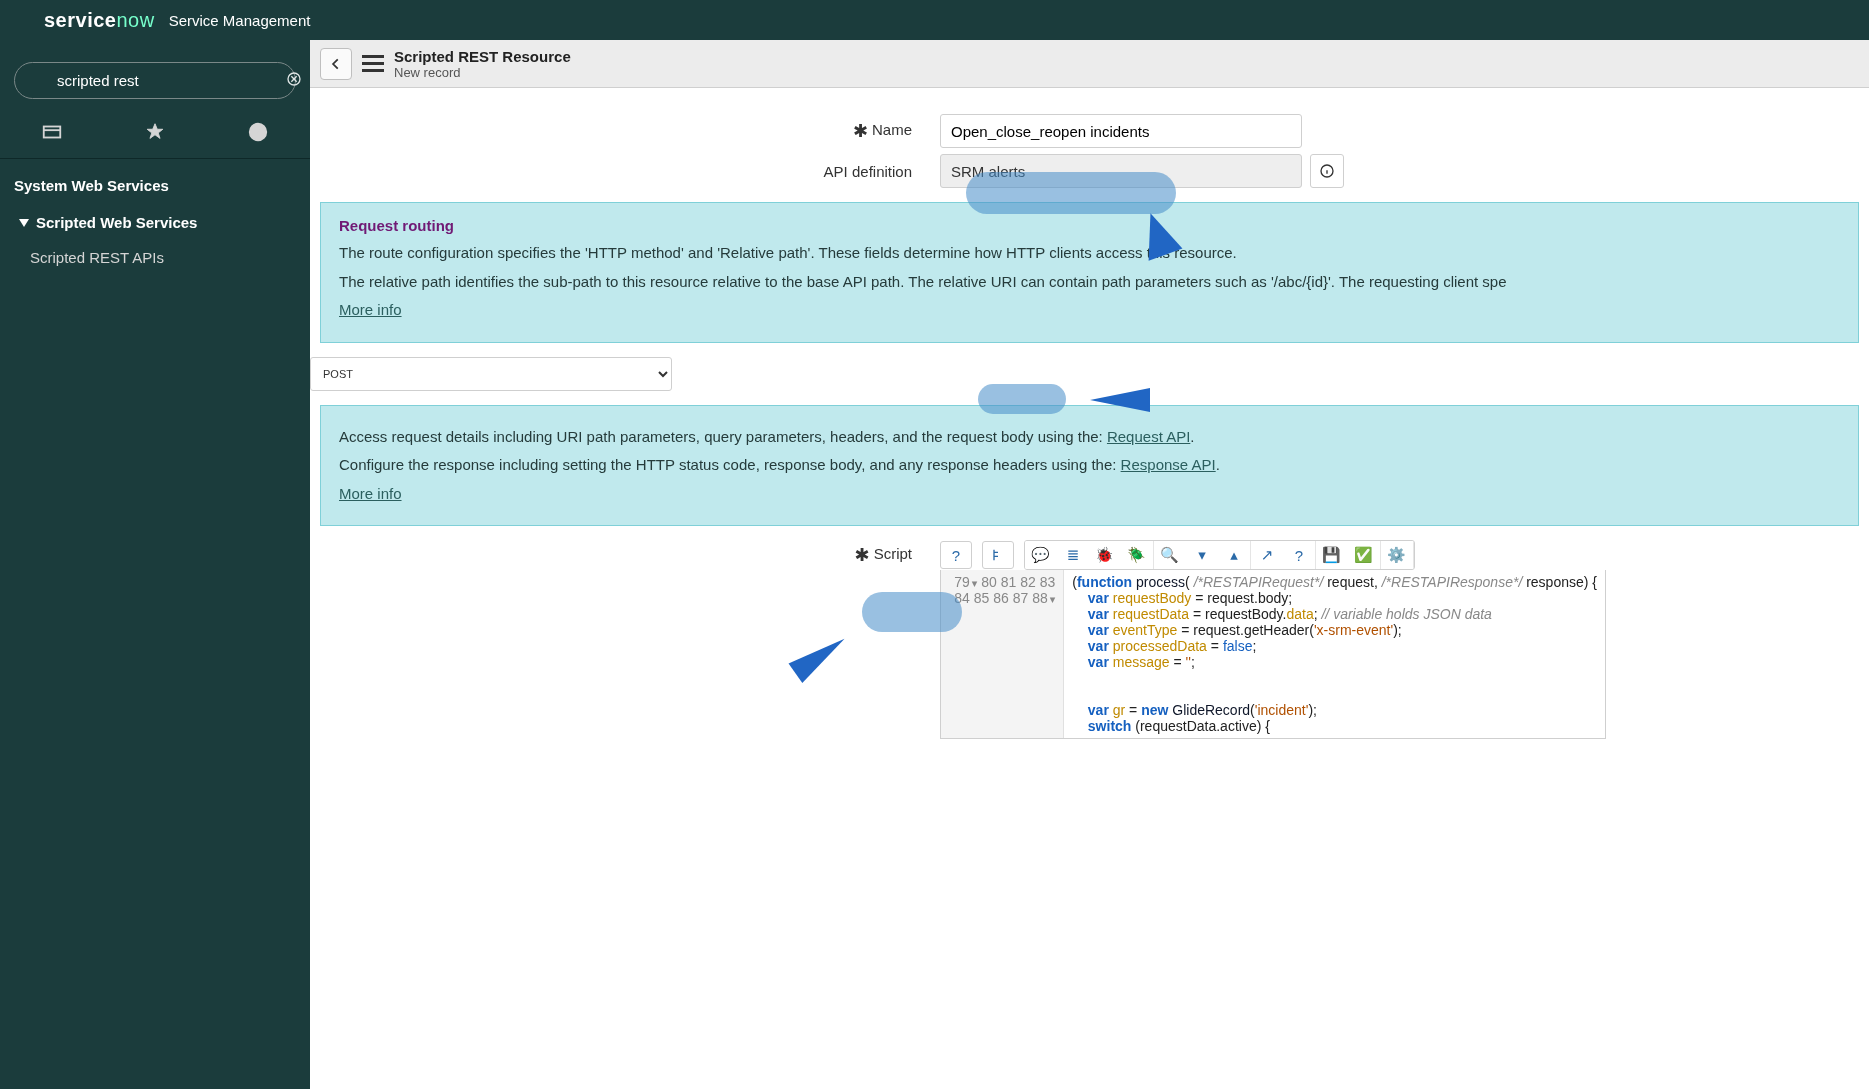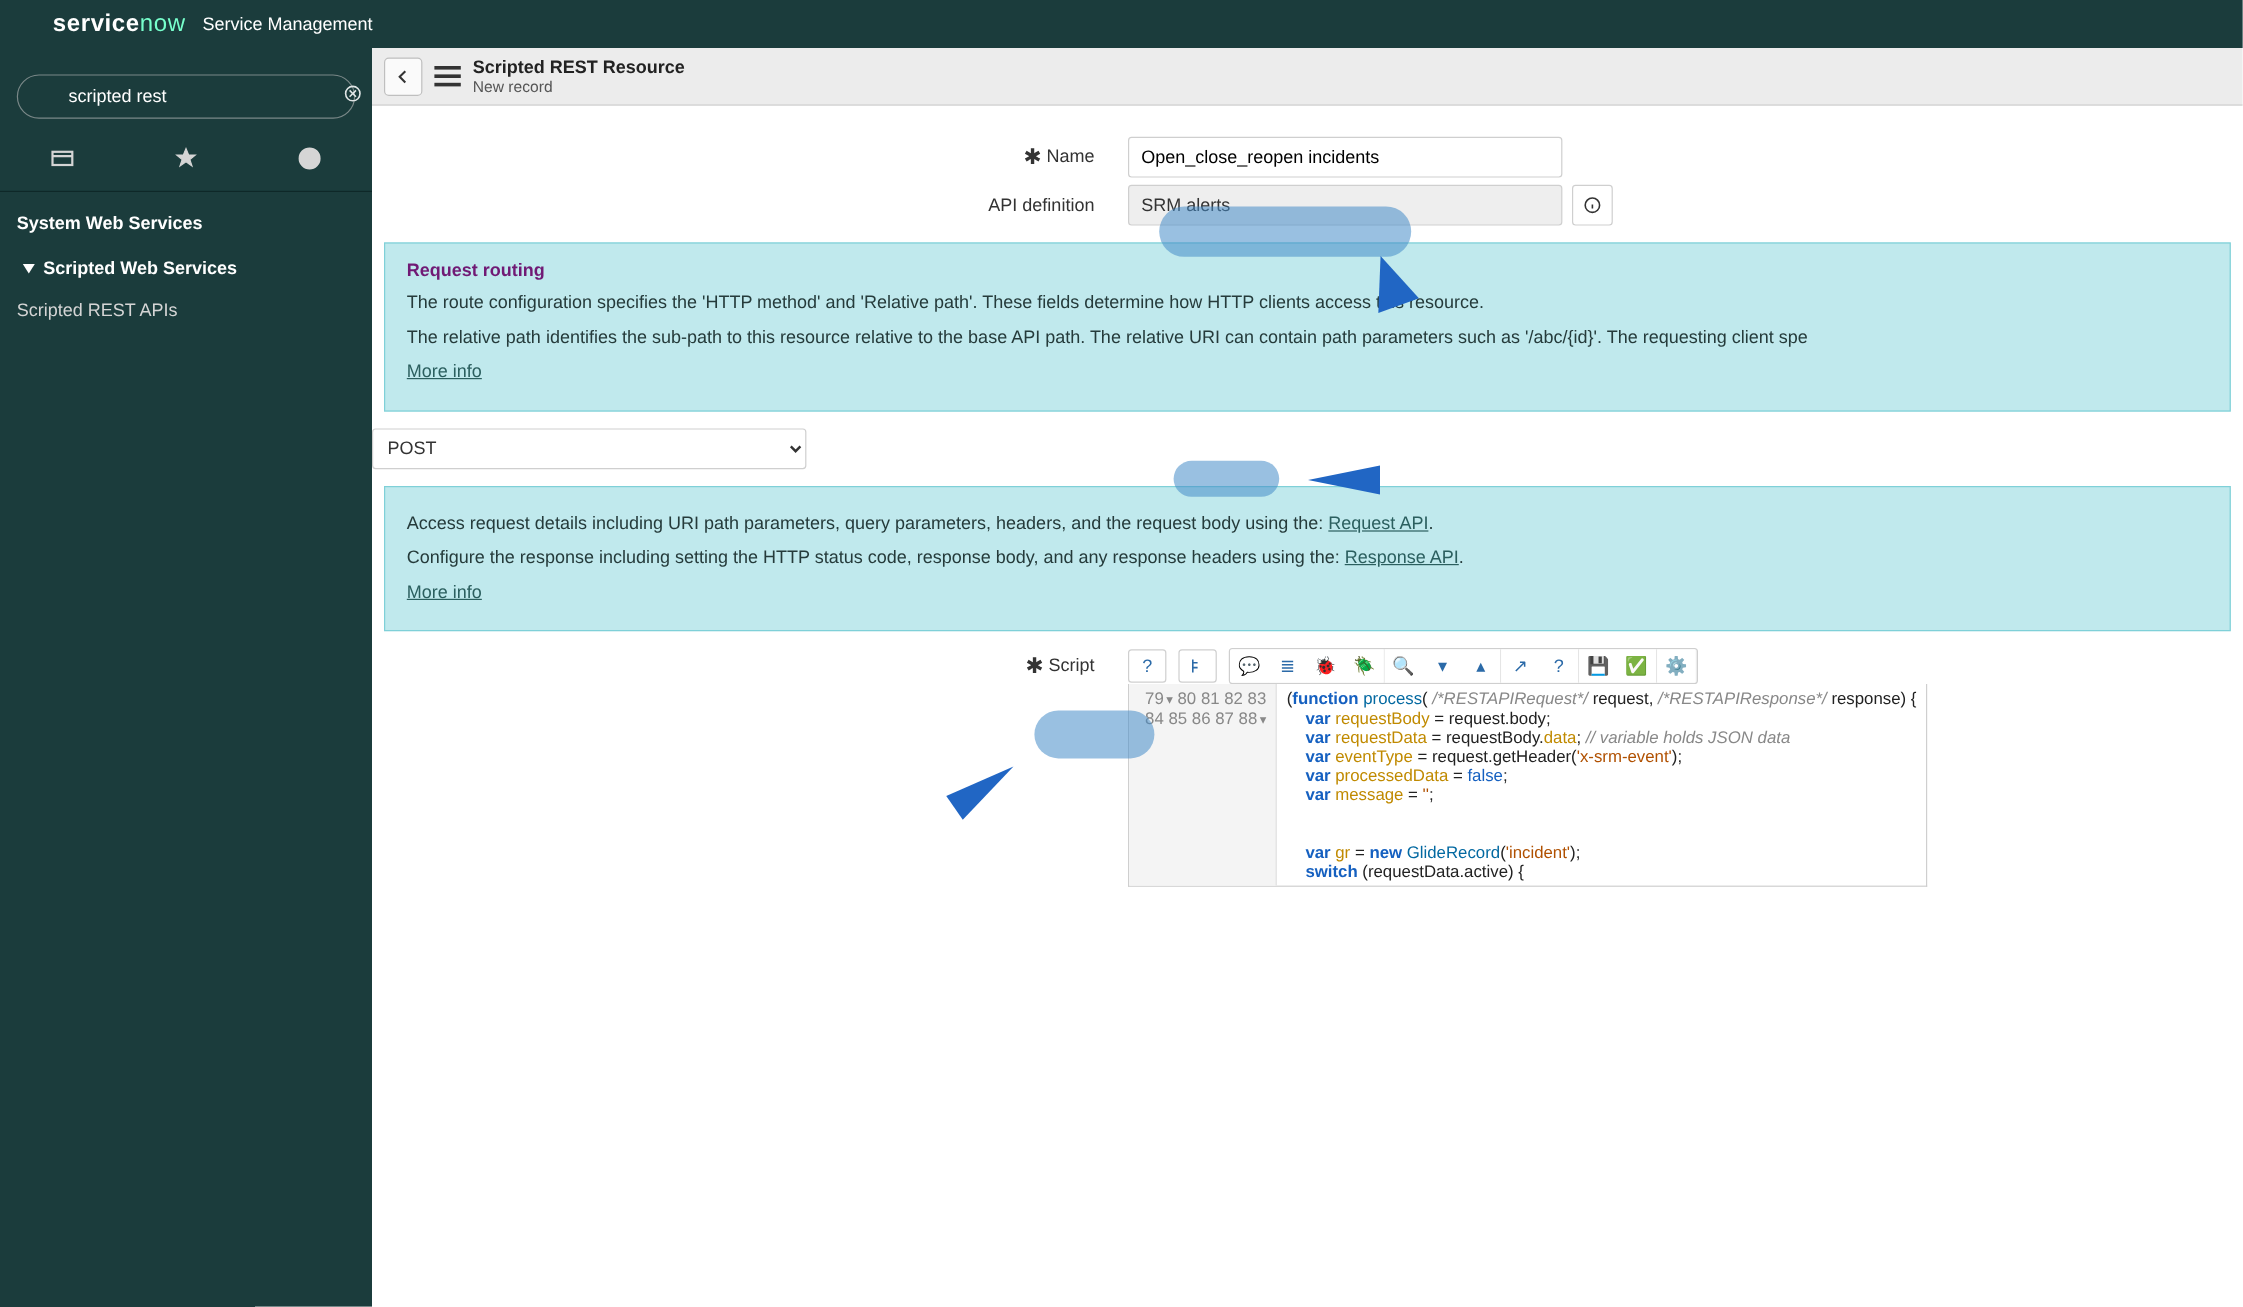--- a/index.html
+++ b/index.html
@@ -76,21 +76,21 @@
   .nav-sub::before {
     content: '';
     display: inline-block;
     width: 0; height: 0;
     border-left: 8px solid #fff;
     border-top: 5px solid transparent;
     border-bottom: 5px solid transparent;
     transform: rotate(90deg);
   }
   .nav-item {
-    padding: 10px 14px 10px 14px;
+    padding: 10px 14px 10px 30px;
     color: #d5d5d5;
     cursor: pointer;
   }
 
   
   .main { flex: 1; display: flex; flex-direction: column; background: #fff; overflow: hidden; }
 
   .form-header {
     display: flex;
     align-items: center;
@@ -138,21 +138,21 @@
     font-size: 15px;
   }
   input.readonly { background: #eee; color: #333; }
   .info-btn {
     width: 34px; height: 34px; border: 1px solid #cfcfcf; border-radius: 3px;
     background: #fff; display: flex; align-items: center; justify-content: center;
     cursor: pointer; font-size: 16px;
   }
   select.sel {
     width: 362px; height: 34px; border: 1px solid #cfcfcf; border-radius: 3px;
-    padding: 0 8px; font-size: 15px; background: #fff; color: #333;
+    padding: 0 8px; font-size: 11px; background: #fff; color: #333;
   }
 
   .info-panel {
     margin: 14px 10px;
     padding: 14px 18px;
     background: #c0e9ed;
     border: 1px solid #7fd0d8;
     font-size: 15px;
     color: #253b3b;
   }
@@ -178,21 +178,21 @@
     display: flex;
   }
   .gutter {
     background: #f4f4f4; border-right: 1px solid #e0e0e0;
     color: #888; text-align: right; padding: 4px 8px 4px 4px;
     user-select: none; min-width: 44px;
   }
   .gutter .fold { color: #888; font-size: 11px; margin-left: 2px; }
   .code { padding: 4px 8px; white-space: pre; color: #222; }
   .kw  { color: #1560c0; font-weight: 700; }
-  .fn  { color: #0369a1; }
+  .fn  { color: #0f172a; }
   .vr  { color: #c08a00; }
   .str { color: #b05000; }
   .cm  { color: #888; font-style: italic; }
   .bool{ color: #1560c0; }
 
   
   .hl { position: absolute; background: rgba(70,140,200,0.55); border-radius: 999px; pointer-events: none; }
   .hl.name   { top: 84px;  left: 656px; width: 210px; height: 42px; }
   .hl.method { top: 296px; left: 668px; width: 88px;  height: 30px; }
   .hl.script { top: 504px; left: 552px; width: 100px; height: 40px; }

